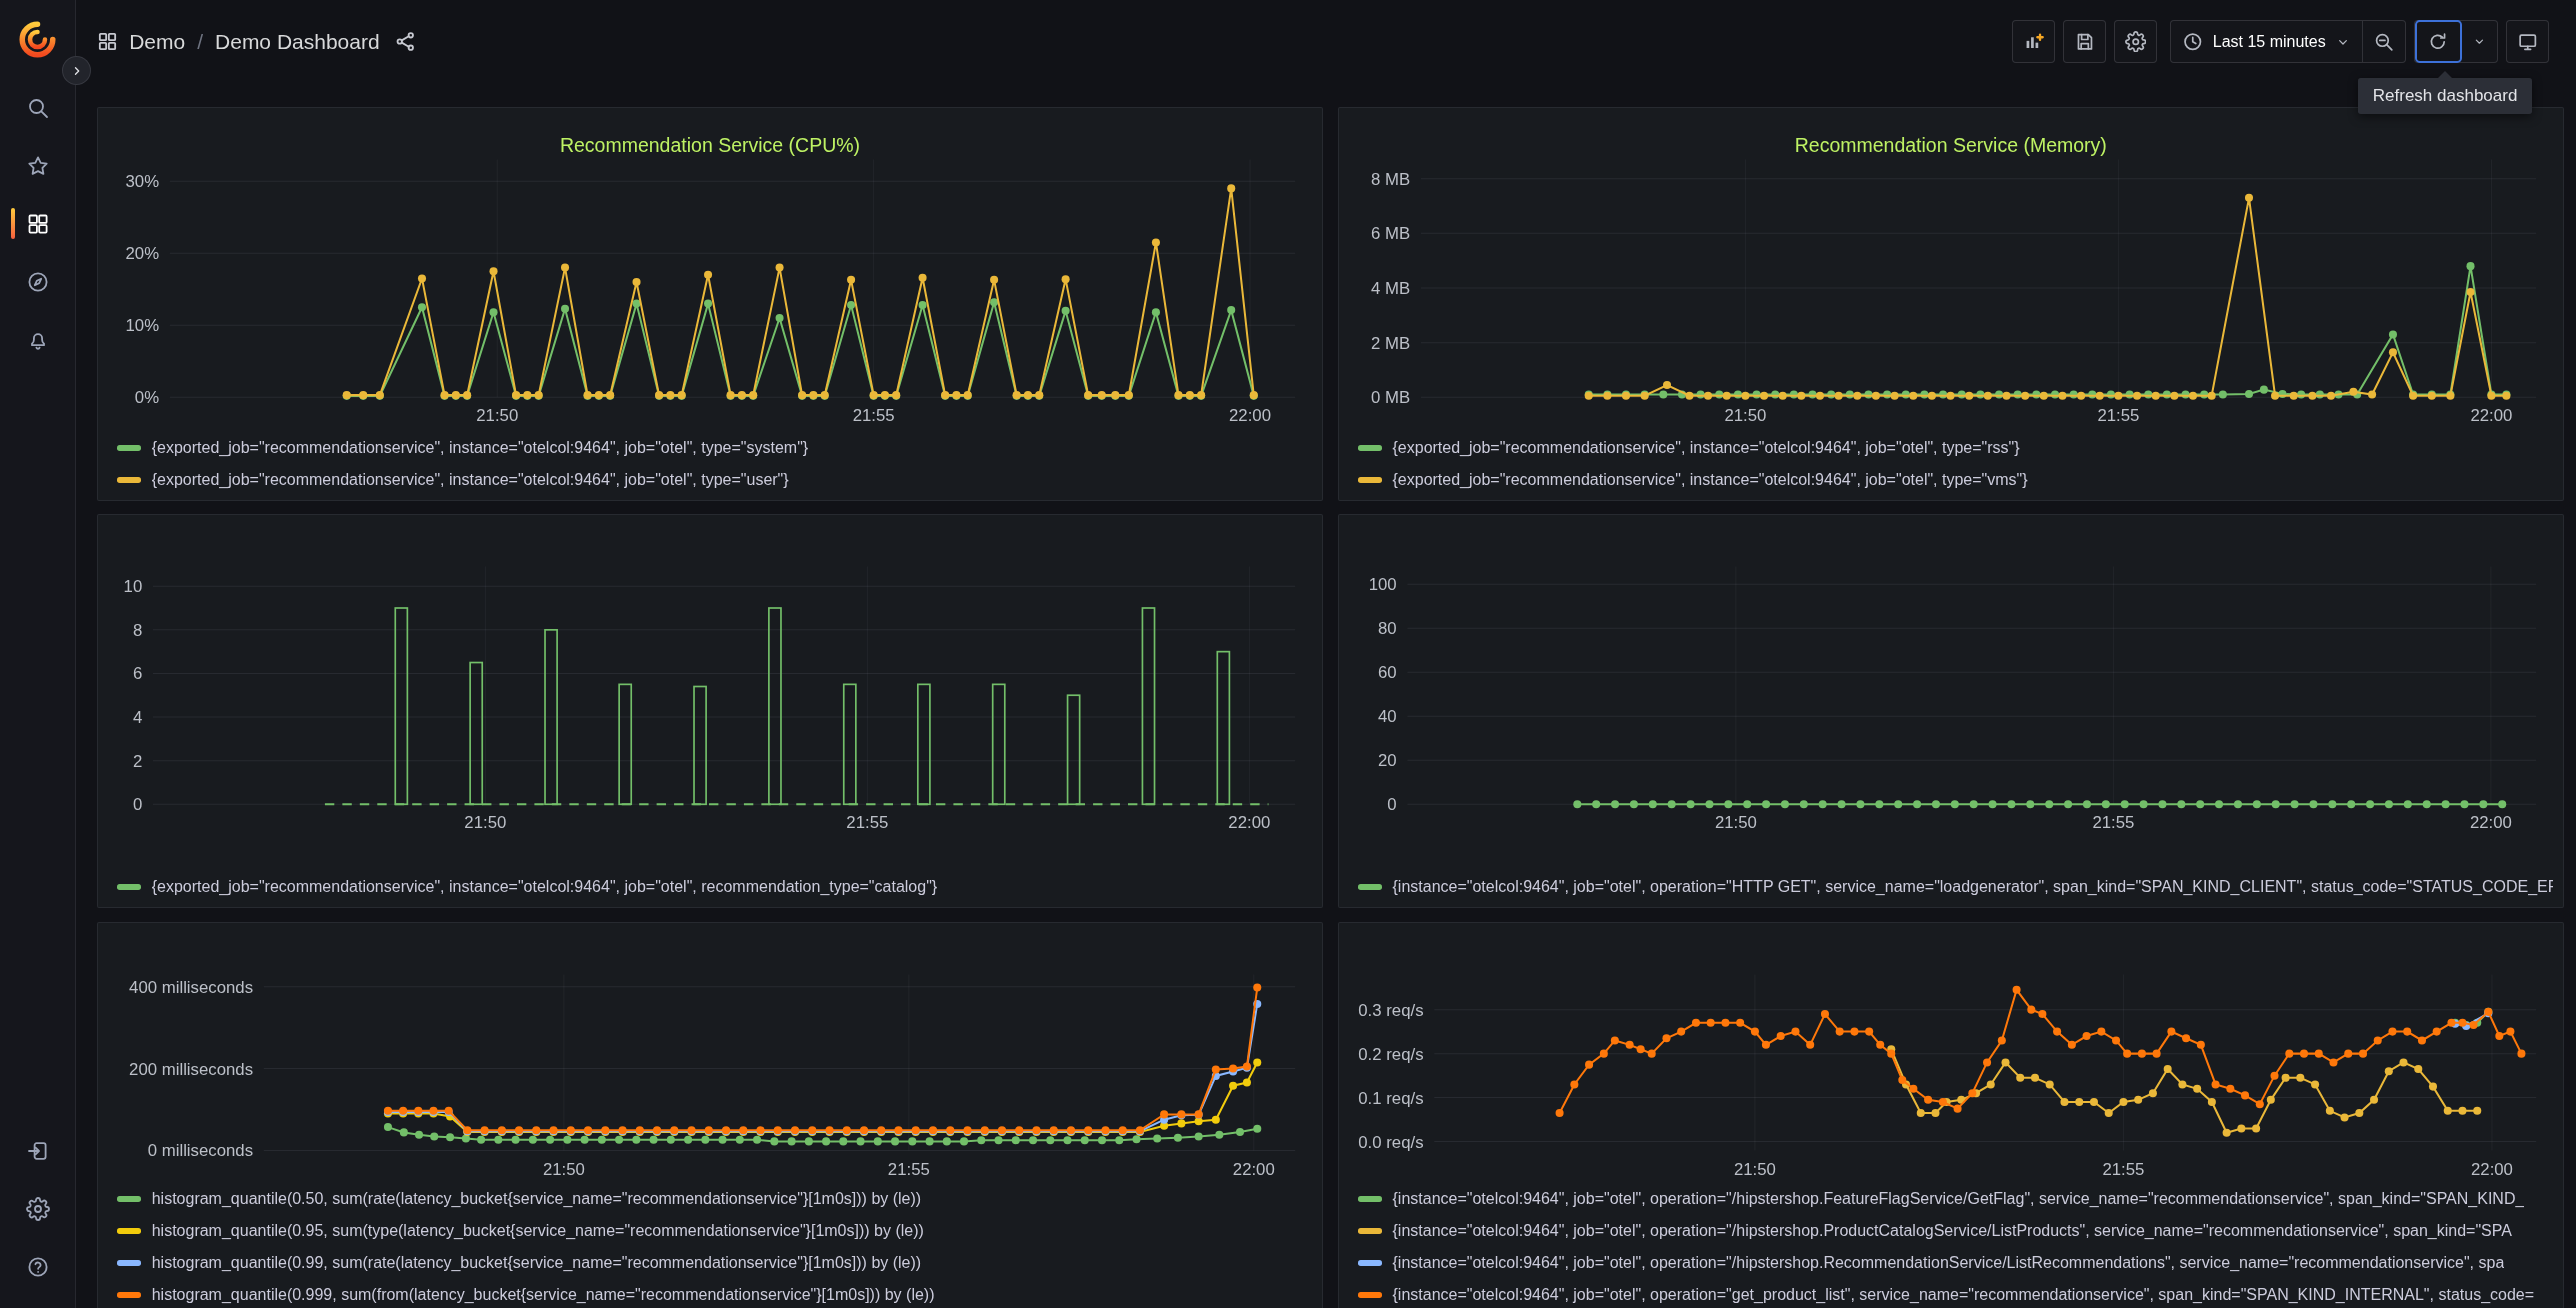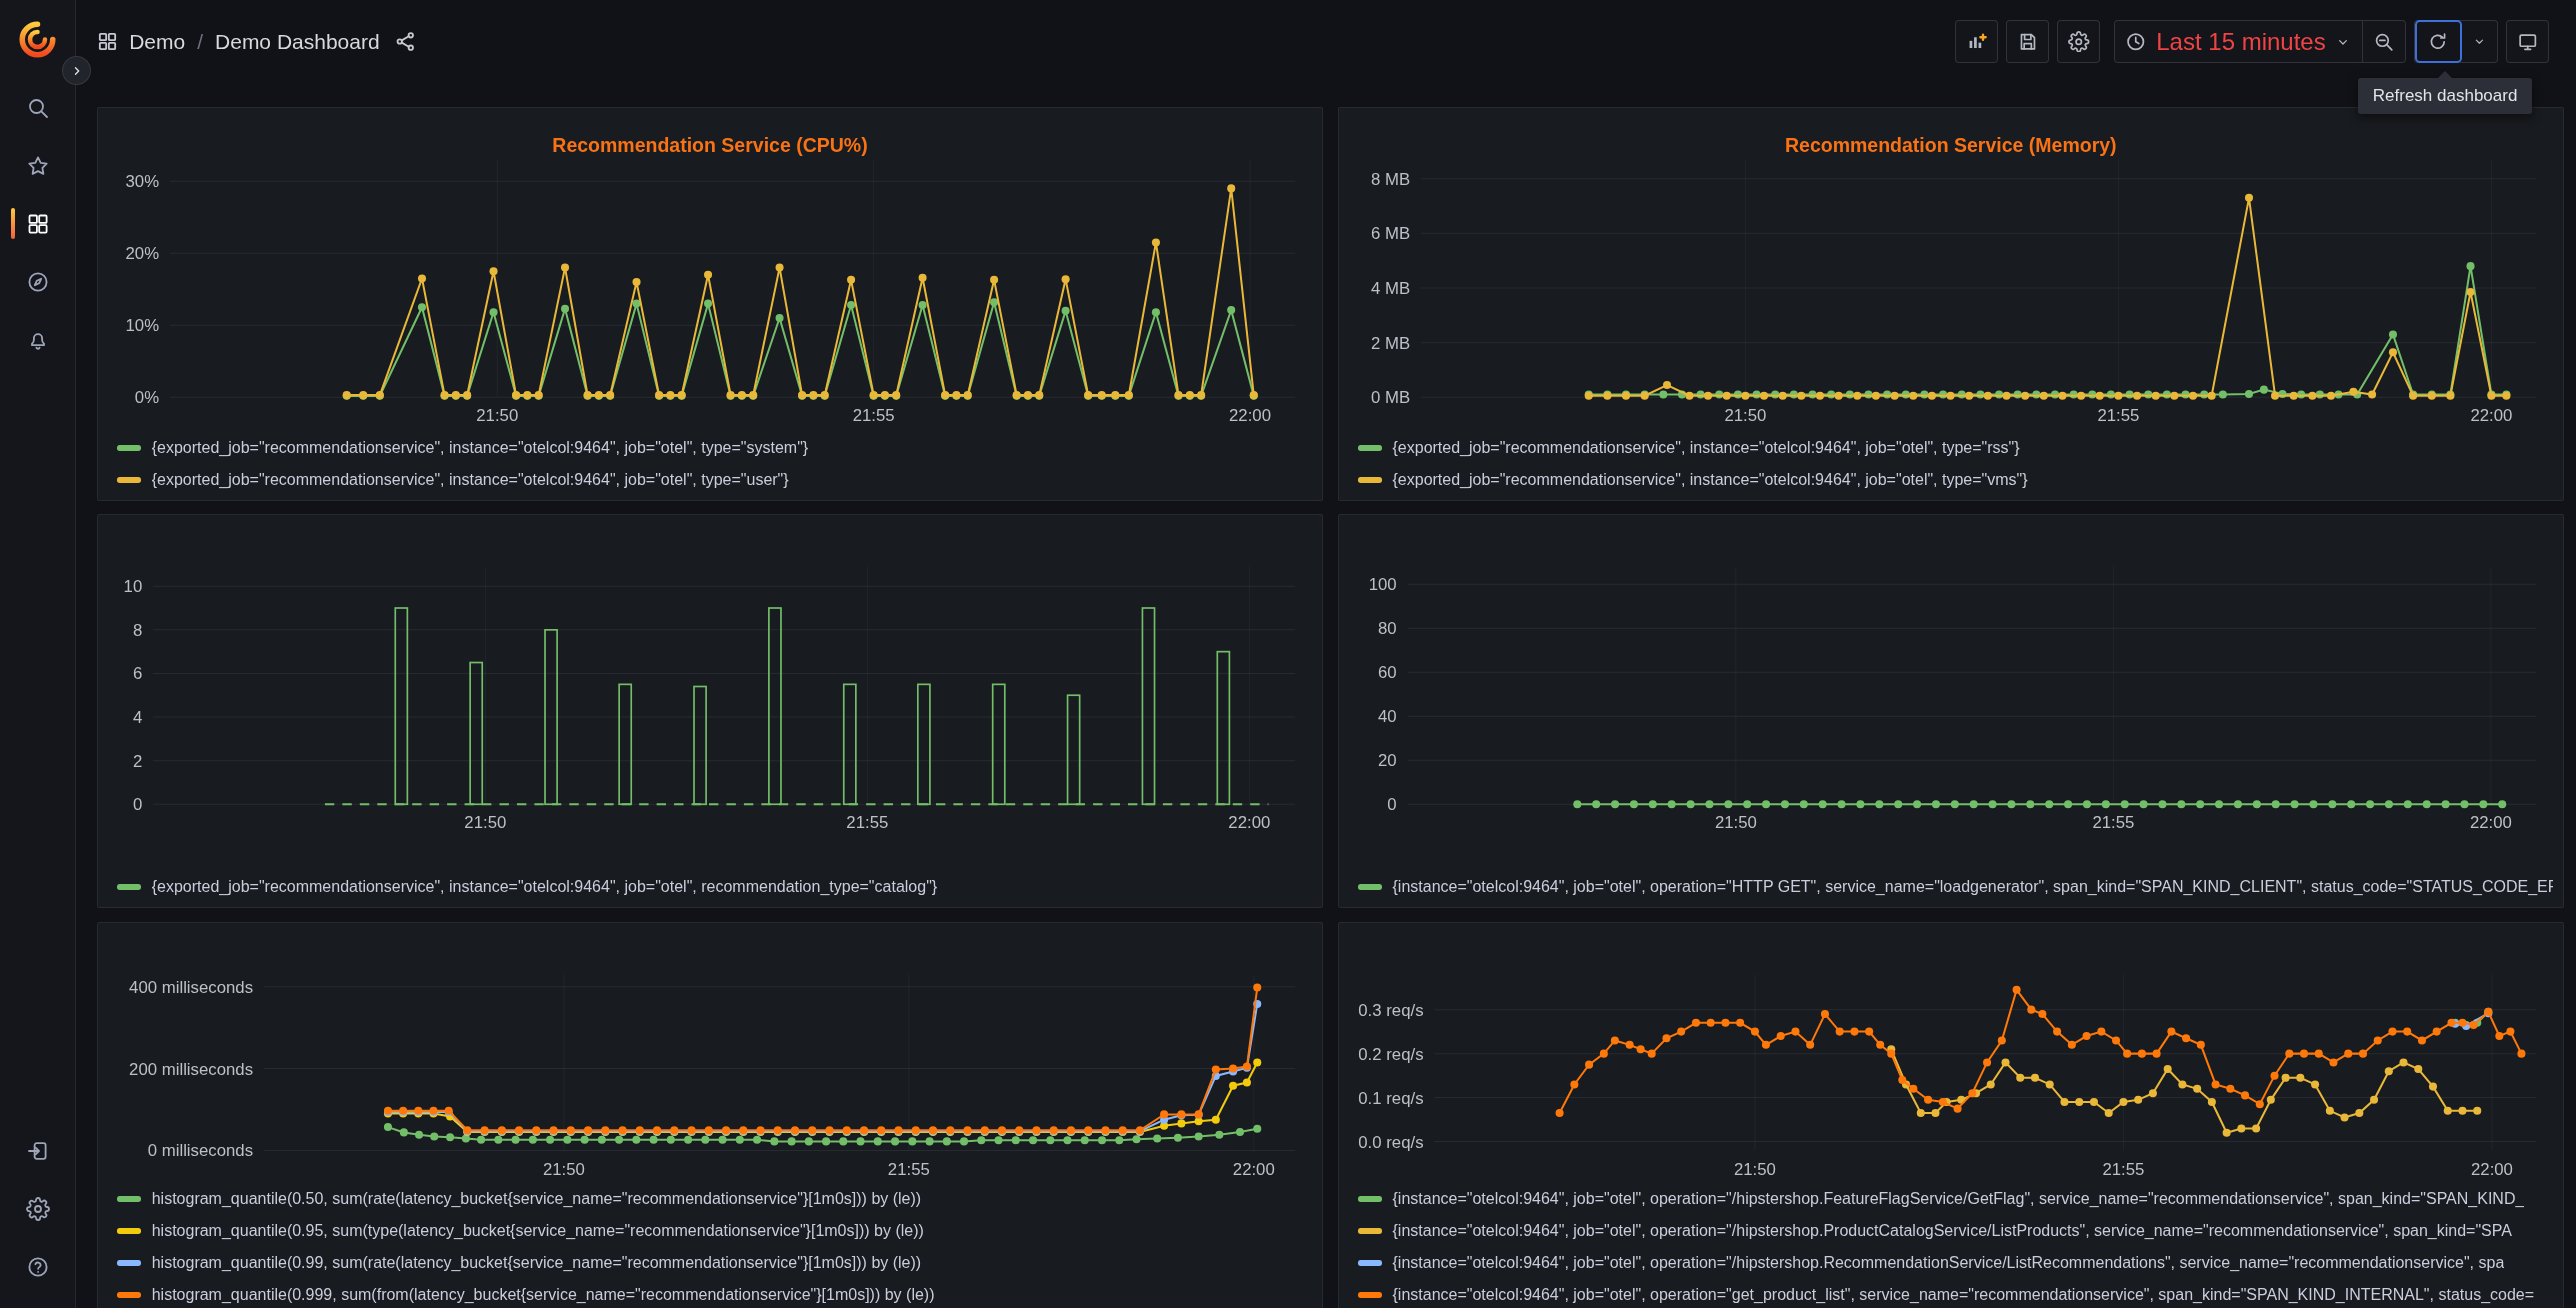--- a/index.html
+++ b/index.html
@@ -26,34 +26,34 @@
   .crumbs .sep{color:#6e7380;padding:0 1.3px}
   .crumb{cursor:pointer}
   .crumbs svg{width:23px;height:23px;stroke:#c7c9d1;fill:none;stroke-width:1.9;stroke-linecap:round}
   .toolbar{margin-left:auto;display:flex;align-items:center;gap:8px}
   .tbtn{height:43px;min-width:43px;border:0.7px solid rgba(204,204,220,0.16);border-radius:4px;
         display:flex;align-items:center;justify-content:center;cursor:pointer;box-sizing:border-box;background:rgba(204,204,220,0.02)}
   .tbtn svg,.tgroup svg{width:21.5px;height:21.5px;stroke:#b4b8c1;fill:none;stroke-width:1.9;stroke-linecap:round;stroke-linejoin:round}
   .tgroup{height:43px;border:0.7px solid rgba(204,204,220,0.16);border-radius:4px;display:flex;align-items:stretch;box-sizing:border-box;background:rgba(204,204,220,0.02)}
   .tgroup .cell{display:flex;align-items:center;justify-content:center;cursor:pointer;padding:0 10.7px}
   .tgroup .divider{width:0.7px;background:rgba(204,204,220,0.16)}
-  .time-label{font-size:24px;color:#ef4444;margin:0 9.4px 0 9.4px;white-space:nowrap}
+  .time-label{font-size:16px;color:#ffffff;margin:0 9.4px 0 9.4px;white-space:nowrap}
   .caret-cell{padding:0 8px}
   .refresh-cell{border:2px solid #3d71d9;border-radius:4.7px;margin:-0.7px;padding:0 9.4px}
   
   .tooltip{position:absolute;top:78px;left:2358px;background:#2c2f37;border-radius:2.7px;padding:8px 14.8px;
            font-size:17px;color:#e3e4e8;box-shadow:0 2.7px 9.4px rgba(0,0,0,0.5);z-index:8;white-space:nowrap}
   .tooltip::before{content:"";position:absolute;top:-6.7px;left:50%;margin-left:-7.4px;border-left:7.4px solid transparent;
            border-right:7.4px solid transparent;border-bottom:7.4px solid #2c2f37}
   
   .dash{position:absolute;left:97px;top:107px;width:2466px;display:grid;
         grid-template-columns:1226px 1226px;column-gap:14.8px;row-gap:13.4px;grid-auto-rows:394px}
   .panel{background:#181b1f;border:0.7px solid rgba(204,204,220,0.09);border-radius:2px;position:relative;overflow:hidden}
   .panel-title{position:absolute;top:0;left:0;right:0;height:42px;display:flex;align-items:center;justify-content:center;
-        font-size:19.5px;font-weight:700;color:#f97316;cursor:pointer}
+        font-size:19.5px;font-weight:400;color:#bef264;cursor:pointer}
   .chart{position:absolute;left:8px;right:8px;top:42px}
   .chart.tall{height:277px}
   .chart.short{height:215px}
   .legend{position:absolute;left:19px;right:9.4px;bottom:4px}
   .legend-item{display:flex;align-items:center;height:32px;font-size:16px;color:#ccccdc;white-space:nowrap;overflow:hidden;cursor:pointer}
   .swatch{width:24px;height:6px;border-radius:2.7px;margin-right:10.7px;flex:none}
   .legend-label{overflow:hidden;text-overflow:clip}
 </style>
 </head>
 <body>

